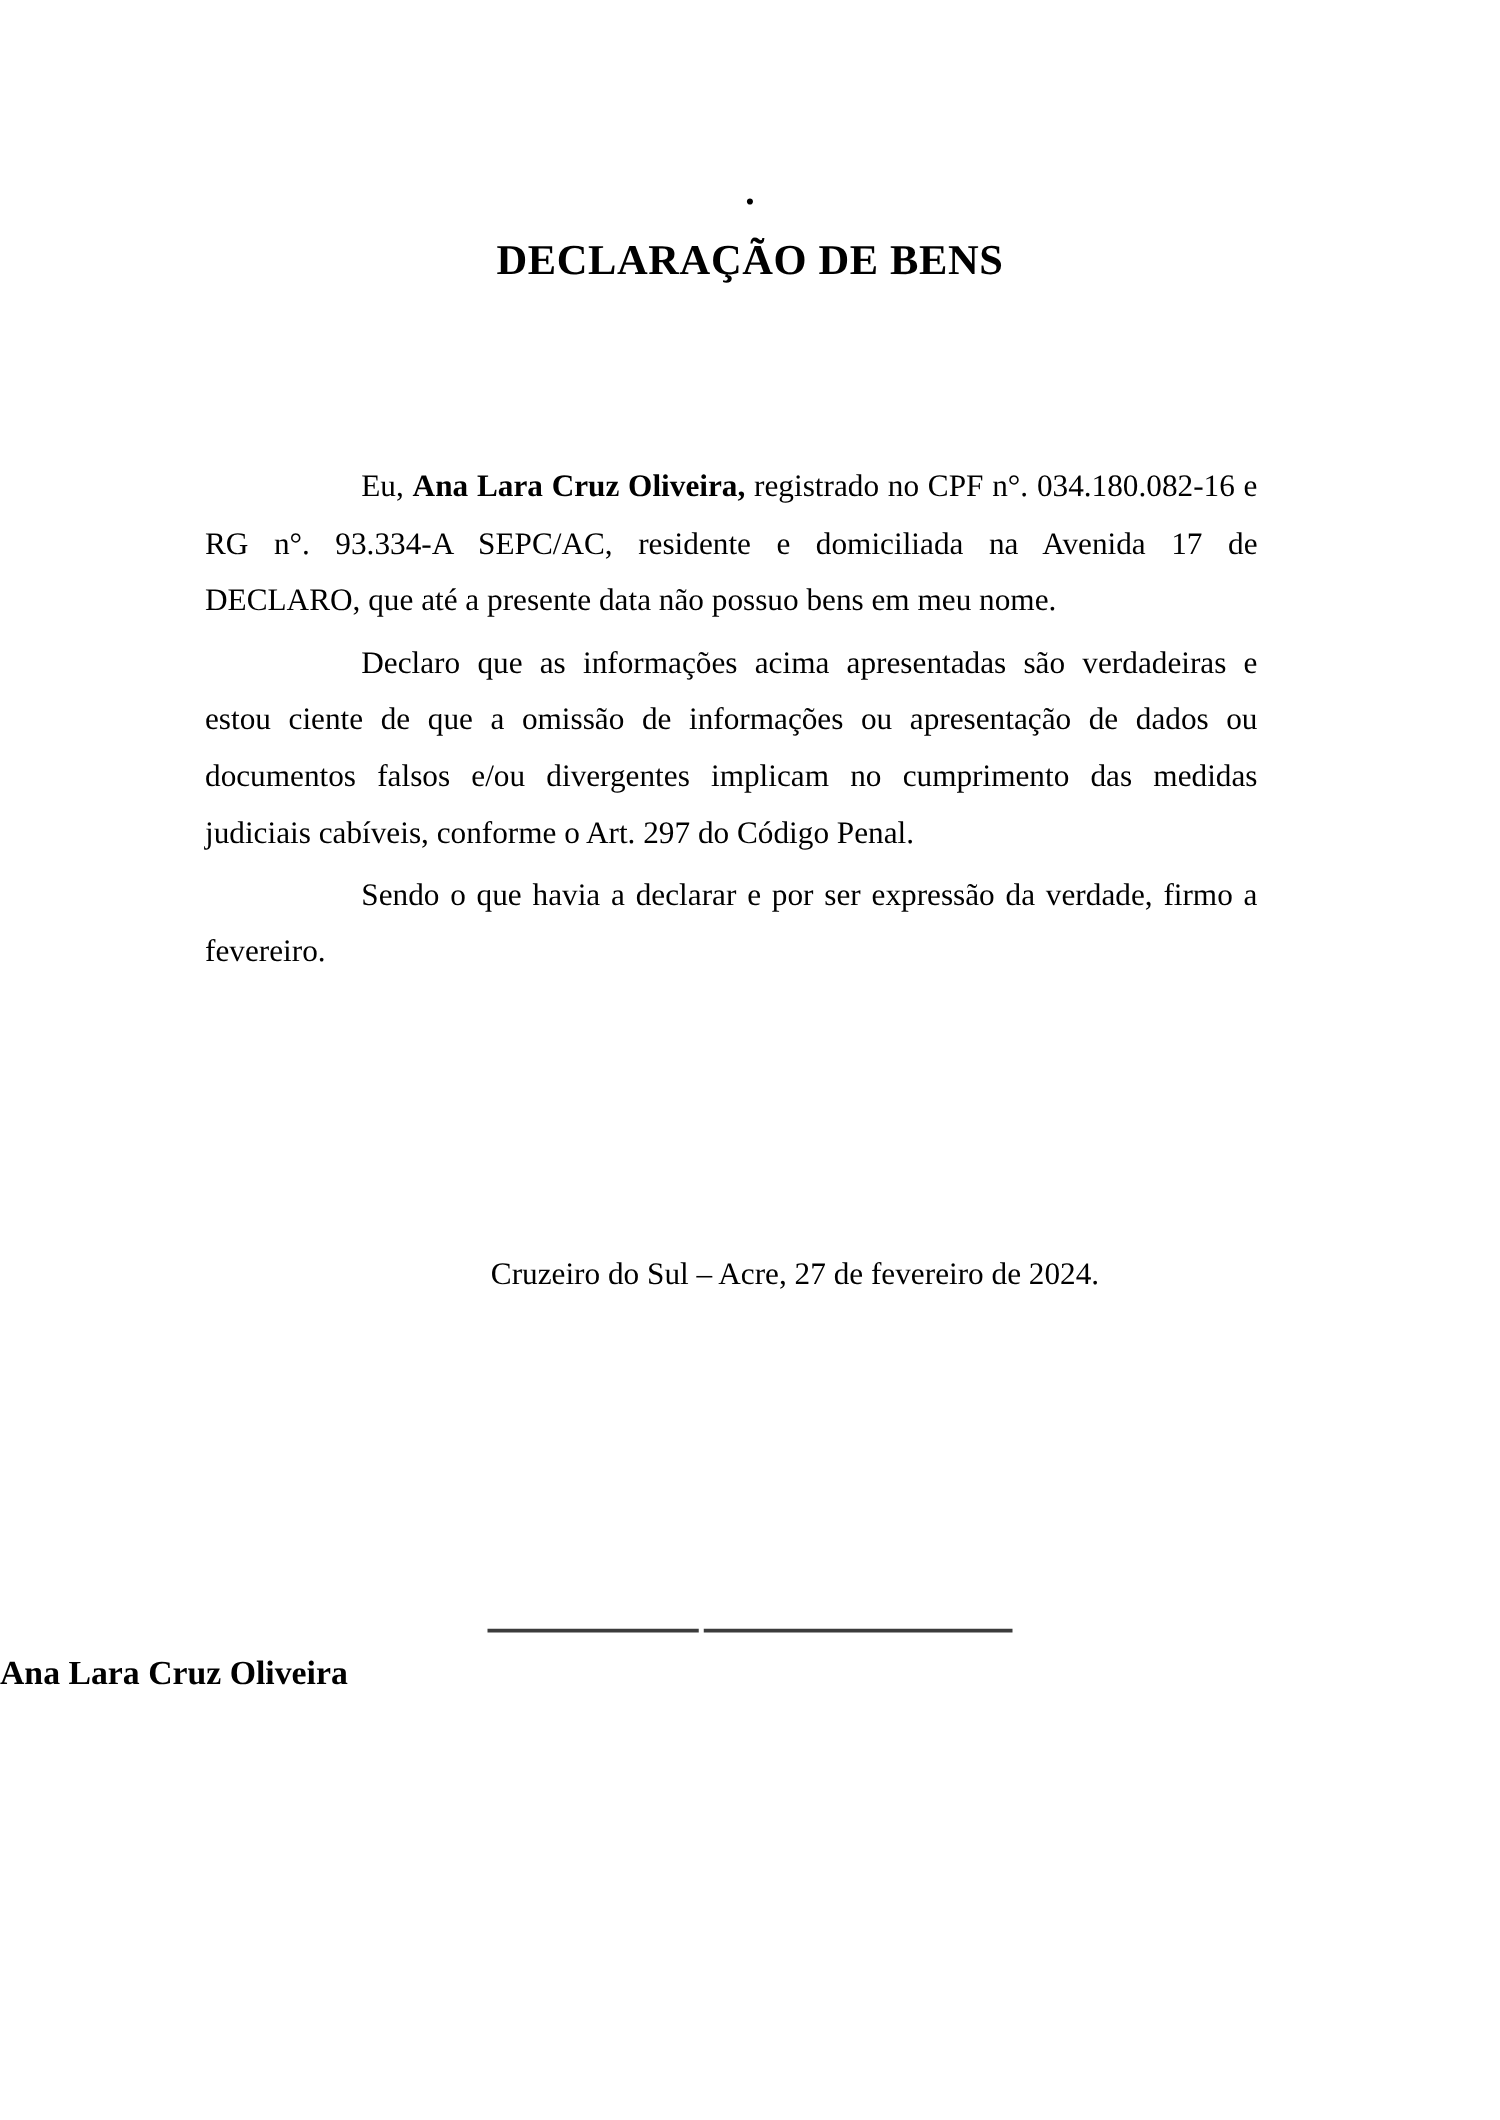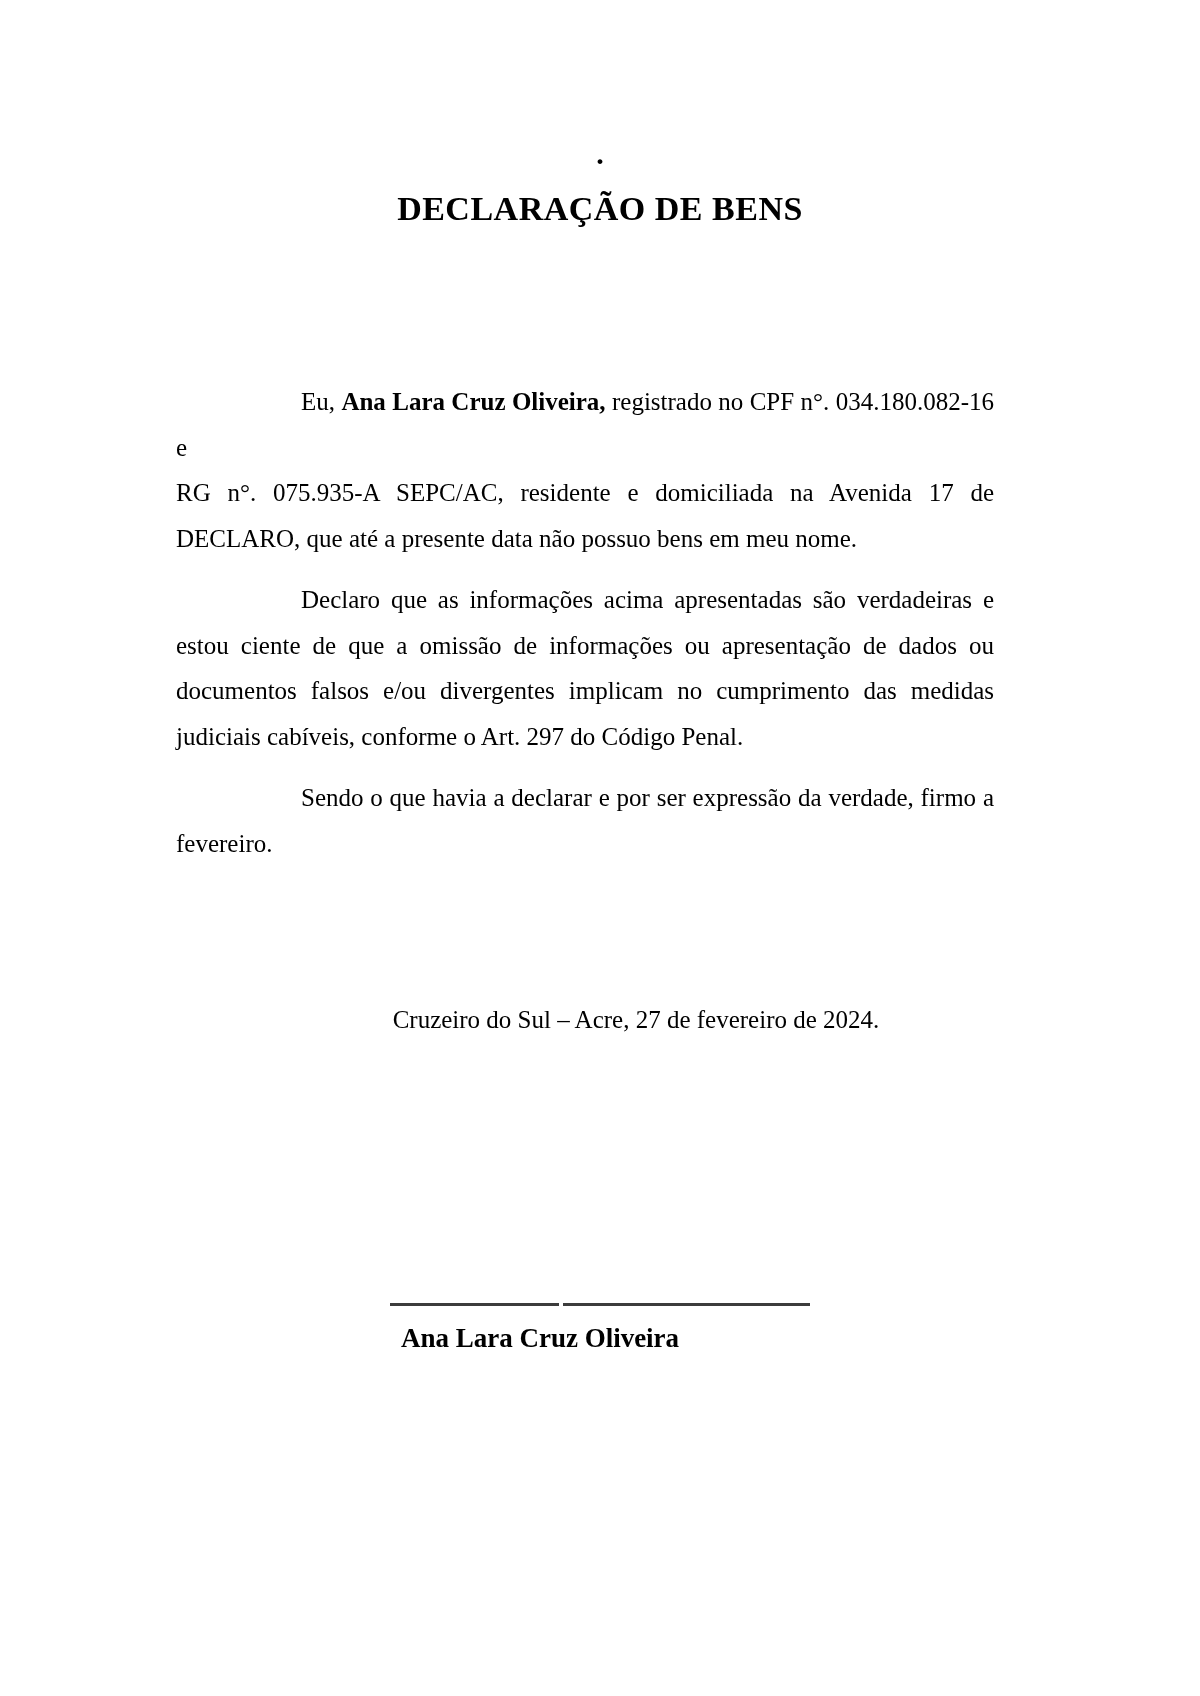--- a/index.html
+++ b/index.html
@@ -39,21 +39,21 @@
     font-weight: bold;
     letter-spacing: 0.5px;
   }
   .body-text {
     position: absolute;
     left: 160px;
     top: 363px;
     width: 850px;
     font-size: 25px;
   }
-  .paragraph { margin: 16px; }
+  .paragraph { margin: 4px; }
   .line {
     line-height: 45.5px;
     white-space: normal;
   }
   .line.justify {
     text-align: justify;
     text-align-last: justify;
     text-justify: inter-word;
   }
   .line.indent { text-indent: 125px; }
@@ -81,39 +81,38 @@
     height: 3px;
     background: #3c3c3c;
   }
   .sig-line .seg1 { width: 169px; }
   .sig-line .seg2 { width: 247px; }
   .sig-name {
     position: absolute;
     top: 1318px;
     left: 0;
     width: 1080px;
-    text-align: center;
     font-size: 27px;
     line-height: 40px;
     font-weight: bold;
   }
 </style>
 </head>
 <body style="color: rgb(0, 0, 0); background: rgb(255, 255, 255);">
 
 <div class="page">
 
   <div class="stray-dot">.</div>
 
   <h1 class="title">DECLARAÇÃO DE BENS</h1>
 
   <div class="body-text" id="paragraphs">
       <div class="paragraph">
         <div class="line indent justify"><span>Eu, </span><span class="bold">Ana Lara Cruz Oliveira,</span><span> registrado no CPF n°. 034.180.082-16 e</span></div>
-        <div class="line justify"><span>RG n°. 075.935-A SEPC/AC, residente e domiciliada na Avenida 17 de</span></div>
+        <div class="line justify"><span>RG n°. 93.334-A SEPC/AC, residente e domiciliada na Avenida 17 de</span></div>
         <div class="line"><span>DECLARO, que até a presente data não possuo bens em meu nome.</span></div>
       </div>
       <div class="paragraph">
         <div class="line indent justify"><span>Declaro que as informações acima apresentadas são verdadeiras e</span></div>
         <div class="line justify"><span>estou ciente de que a omissão de informações ou apresentação de dados ou</span></div>
         <div class="line justify"><span>documentos falsos e/ou divergentes implicam no cumprimento das medidas</span></div>
         <div class="line"><span>judiciais cabíveis, conforme o Art. 297 do Código Penal.</span></div>
       </div>
       <div class="paragraph">
         <div class="line indent justify"><span>Sendo o que havia a declarar e por ser expressão da verdade, firmo a</span></div>

